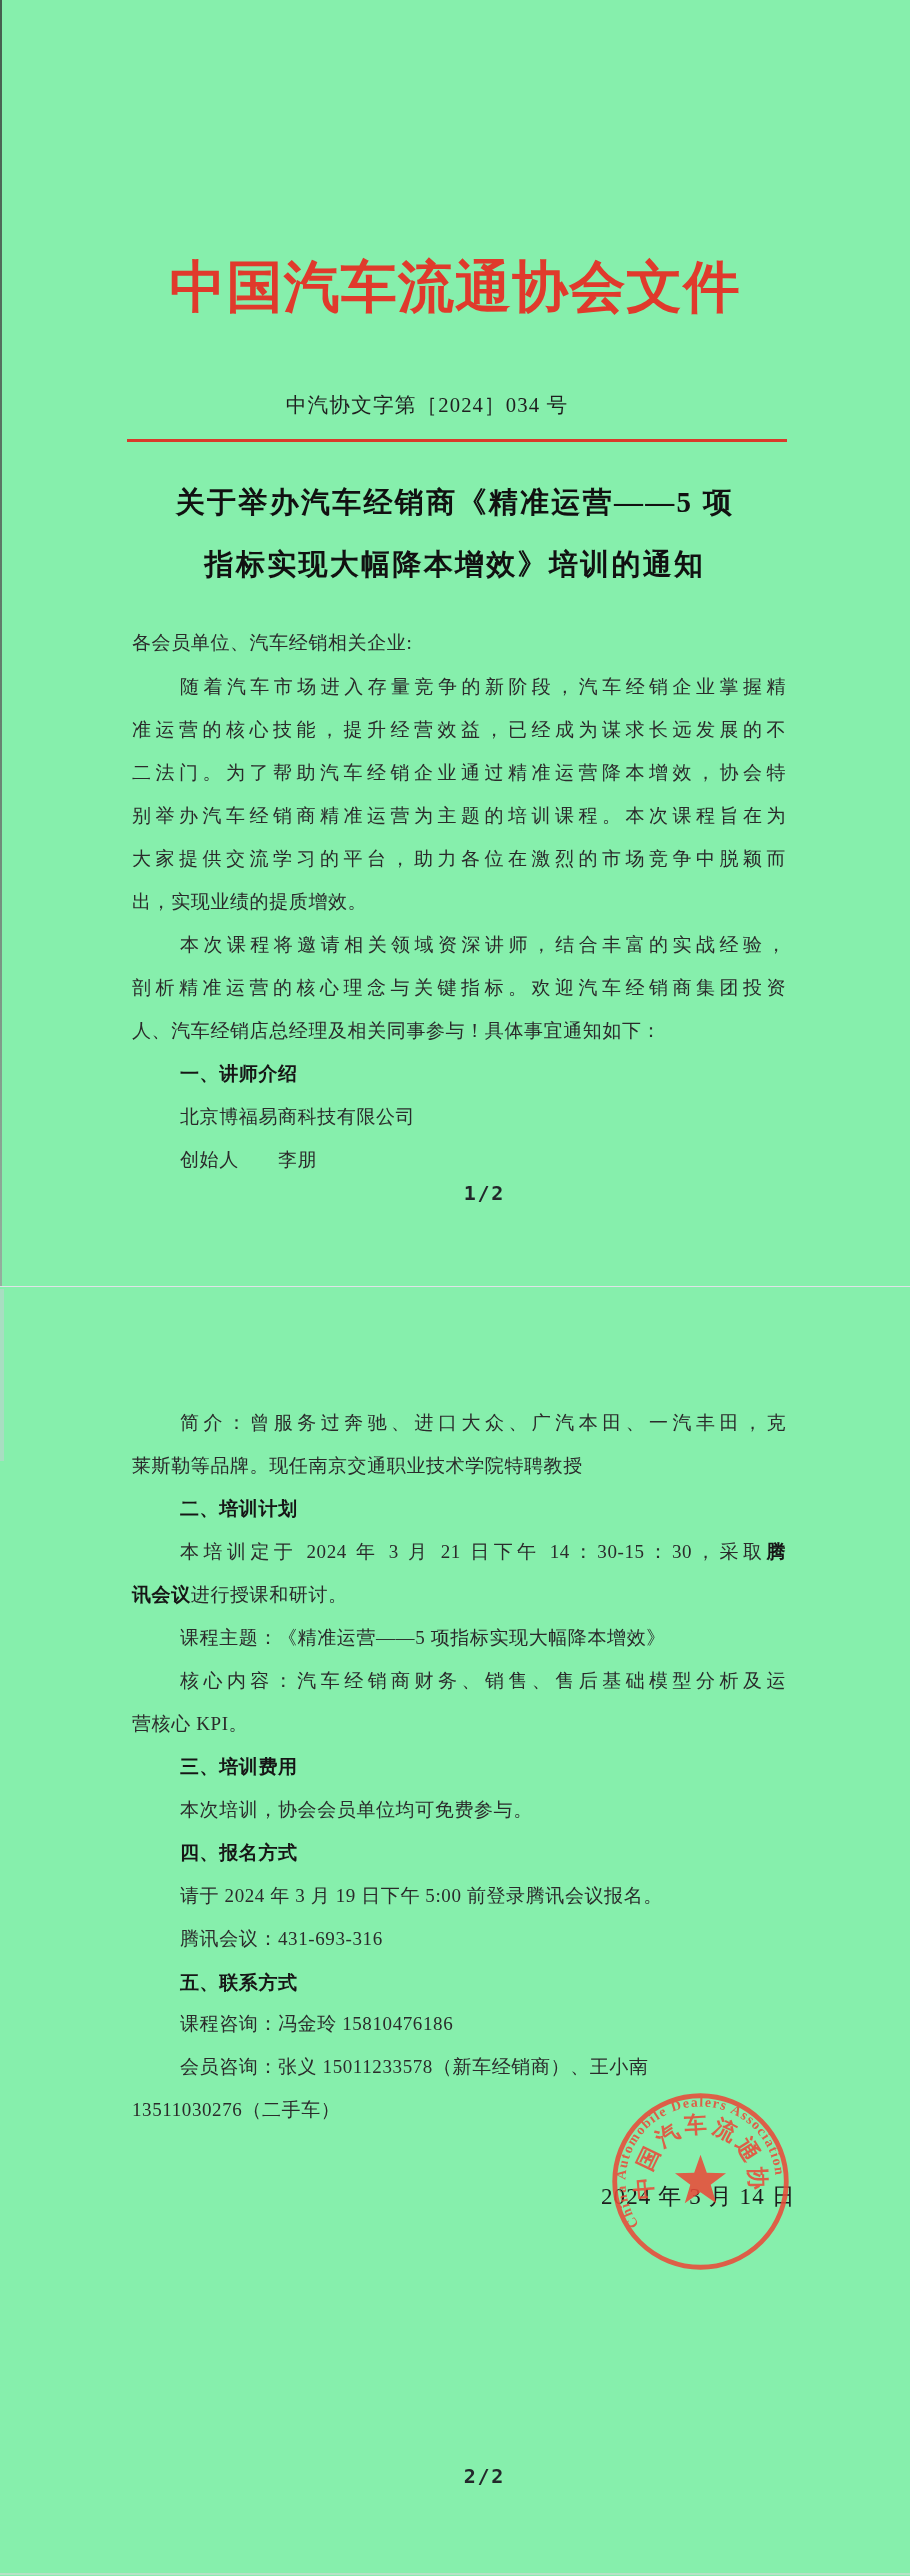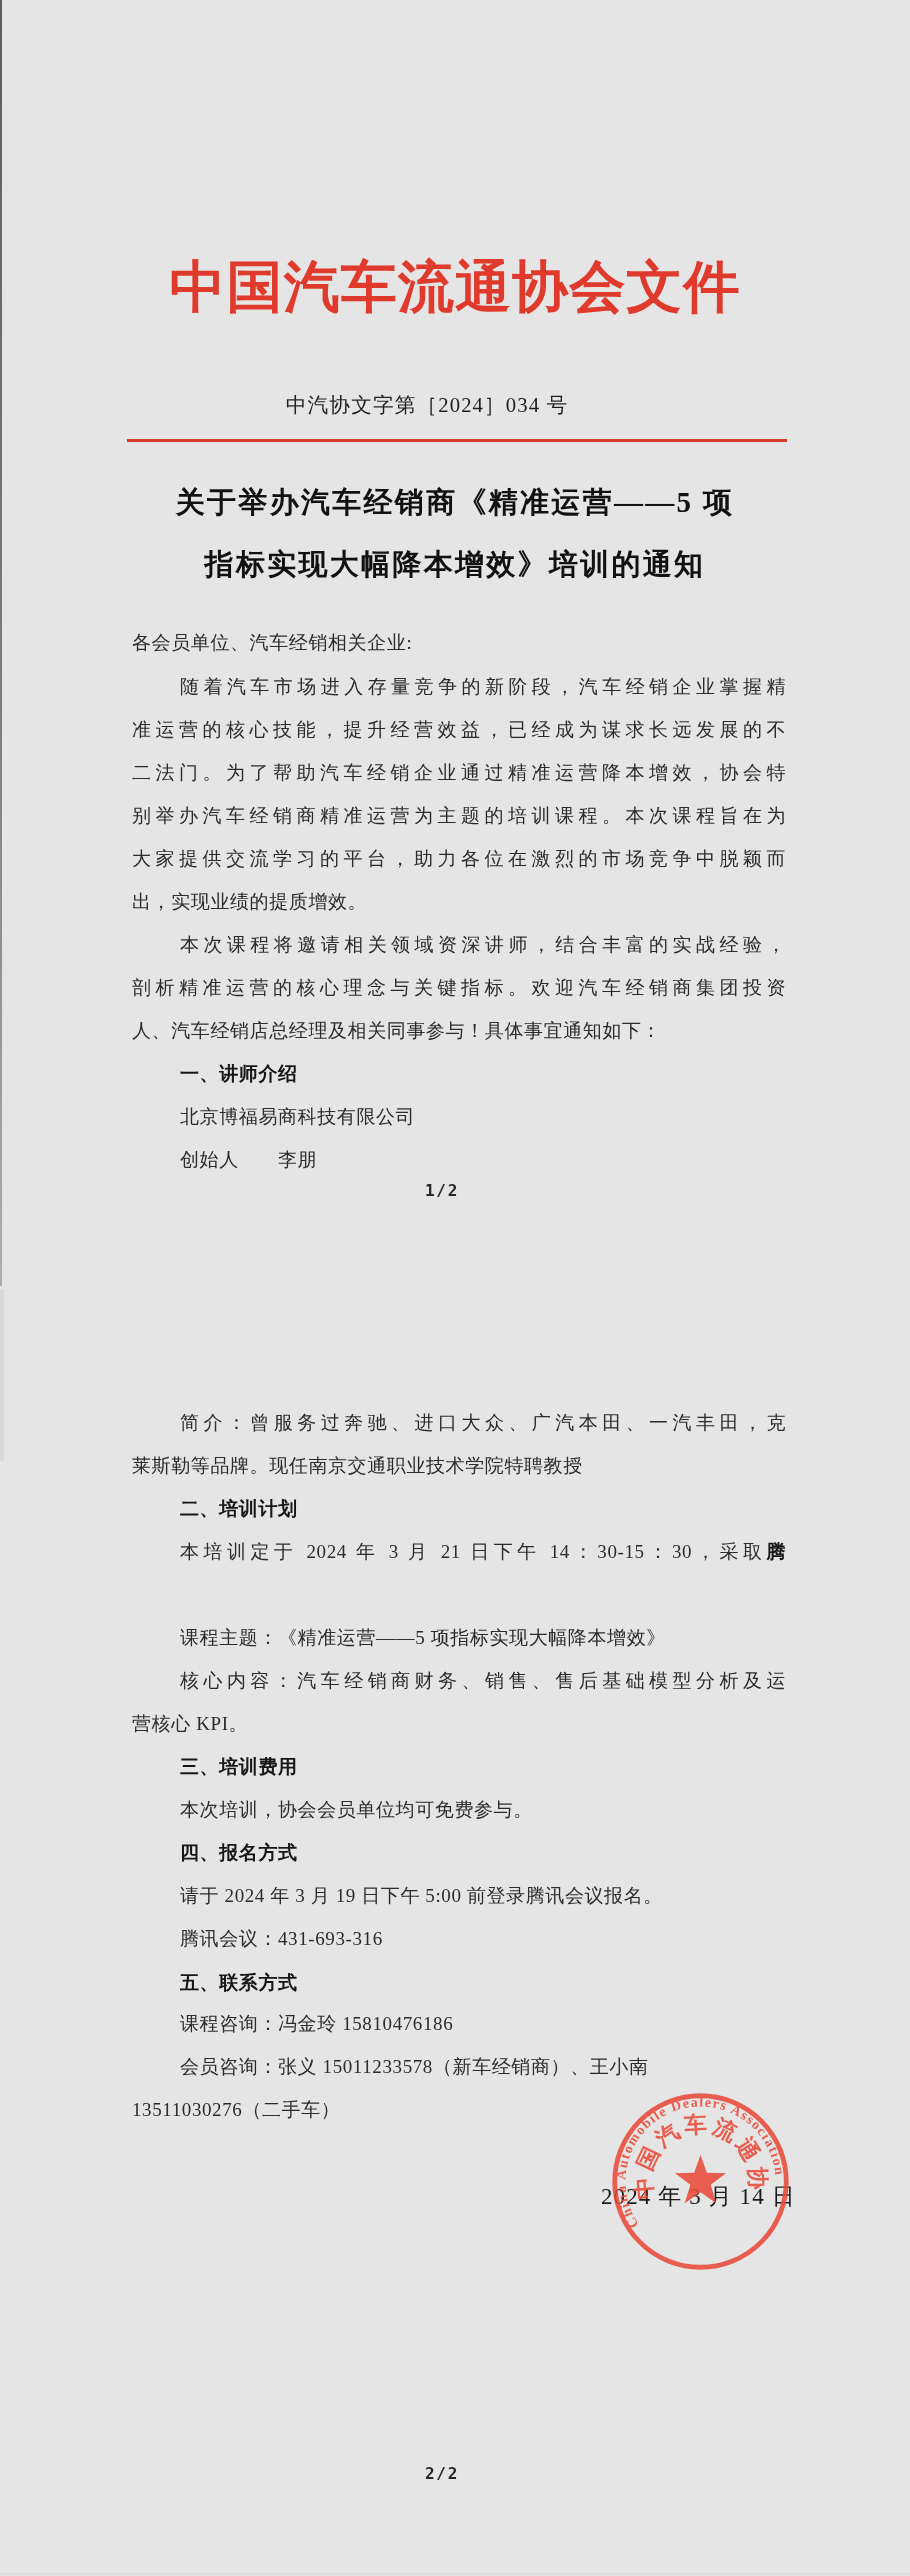--- a/index.html
+++ b/index.html
@@ -1,19 +1,19 @@
 <!DOCTYPE html>
 <html style="font-size:9.2px"><head>
 <meta charset="utf-8">
 <style>
   html,body { margin:0; padding:0; background:#ffffff; }
   body { width:910px; height:2576px; position:relative; overflow:hidden;
          font-family:"Liberation Serif","DejaVu Serif",serif; }
 
-  .page { position:absolute; left:0; width:910px; background:#e5e5e5; }
+  .page { position:absolute; left:0; width:910px; background:#86efac; }
   #page-1 { top:0; height:1286px; }
   #page-2 { top:1287px; height:1289px; }
 
   .scan-edge-left { position:absolute; left:0; top:0; width:2.3px; height:1286px;
          background:linear-gradient(#2f2f2f,#5a5a5a 55%,#9a9a9a); opacity:.75; }
   .scan-edge-left2 { position:absolute; left:0; top:1289px; width:4px; height:172px;
          background:#c9ced6; opacity:.5; }
   .page-seam { position:absolute; left:0; top:1286px; width:910px; height:1.1px;
          background:#dfe3e8; }
   .scan-edge-bottom { position:absolute; left:0; top:2573px; width:910px; height:2.3px;
@@ -32,22 +32,22 @@
   .doc-number { position:absolute; top:391px; left:0; width:854px;
         text-align:center; font-size:20.7px; color:#1f1f1f; letter-spacing:1.1px; }
   .red-rule { position:absolute; top:439px; left:127px; width:660px; height:2.9px;
         background:#d93a2b; }
 
   .doc-title { position:absolute; left:0; width:910px; text-align:center;
         font-size:29px; font-weight:bold; letter-spacing:2.3px; color:#111; }
   #title-line-1 { top:483px; }
   #title-line-2 { top:545px; }
 
-  .page-marker { position:absolute; left:425px; width:80px; text-align:left;
-        font-size:16px; font-weight:bold; letter-spacing:1.7px; color:#23282b;
+  .page-marker { position:absolute; left:425px; width:80px; text-align:right;
+        font-size:20px; font-weight:bold; letter-spacing:1.7px; color:#23282b;
         font-family:"DejaVu Sans Mono","Liberation Mono",monospace; }
 
   .stamp { position:absolute; left:604px; top:2085px; width:193px; height:193px;
         opacity:.87; z-index:3; }
   .stamp svg { width:100%; height:100%; }
   .issue-date { position:absolute; left:593px; top:2181px; width:241px;
         font-size:23px; letter-spacing:1.1px; color:#1c1c1c; z-index:2;margin-left:8px; }
 </style>
 </head>
 <body>
@@ -83,20 +83,23 @@
 <div class="page-seam"></div>
 
 <div class="page" id="page-2">
   <div class="ln indent full" style="top:124px">简介：曾服务过奔驰、进口大众、广汽本田、一汽丰田，克</div>
   <div class="ln" style="top:167px">莱斯勒等品牌。现任南京交通职业技术学院特聘教授</div>
 
   <div class="ln indent heading" style="top:210px">二、培训计划</div>
   <div class="ln indent full" style="top:253px">
     <span>本培训定于 2024 年 3 月 21 日下午 14：30-15：30，采取</span><span class="boldseg">腾</span>
   </div>
+  <div class="ln" style="top:296px">
+    <span class="boldseg">讯会议</span><span>进行授课和研讨。</span>
+  </div>
   <div class="ln indent" style="top:339px">课程主题：《精准运营——5 项指标实现大幅降本增效》</div>
   <div class="ln indent full" style="top:382px">核心内容：汽车经销商财务、销售、售后基础模型分析及运</div>
   <div class="ln" style="top:425px">营核心 KPI。</div>
 
   <div class="ln indent heading" style="top:468px">三、培训费用</div>
   <div class="ln indent" style="top:511px">本次培训，协会会员单位均可免费参与。</div>
 
   <div class="ln indent heading" style="top:554px">四、报名方式</div>
   <div class="ln indent" style="top:597px">请于 2024 年 3 月 19 日下午 5:00 前登录腾讯会议报名。</div>
   <div class="ln indent" style="top:640px">腾讯会议：431-693-316</div>

